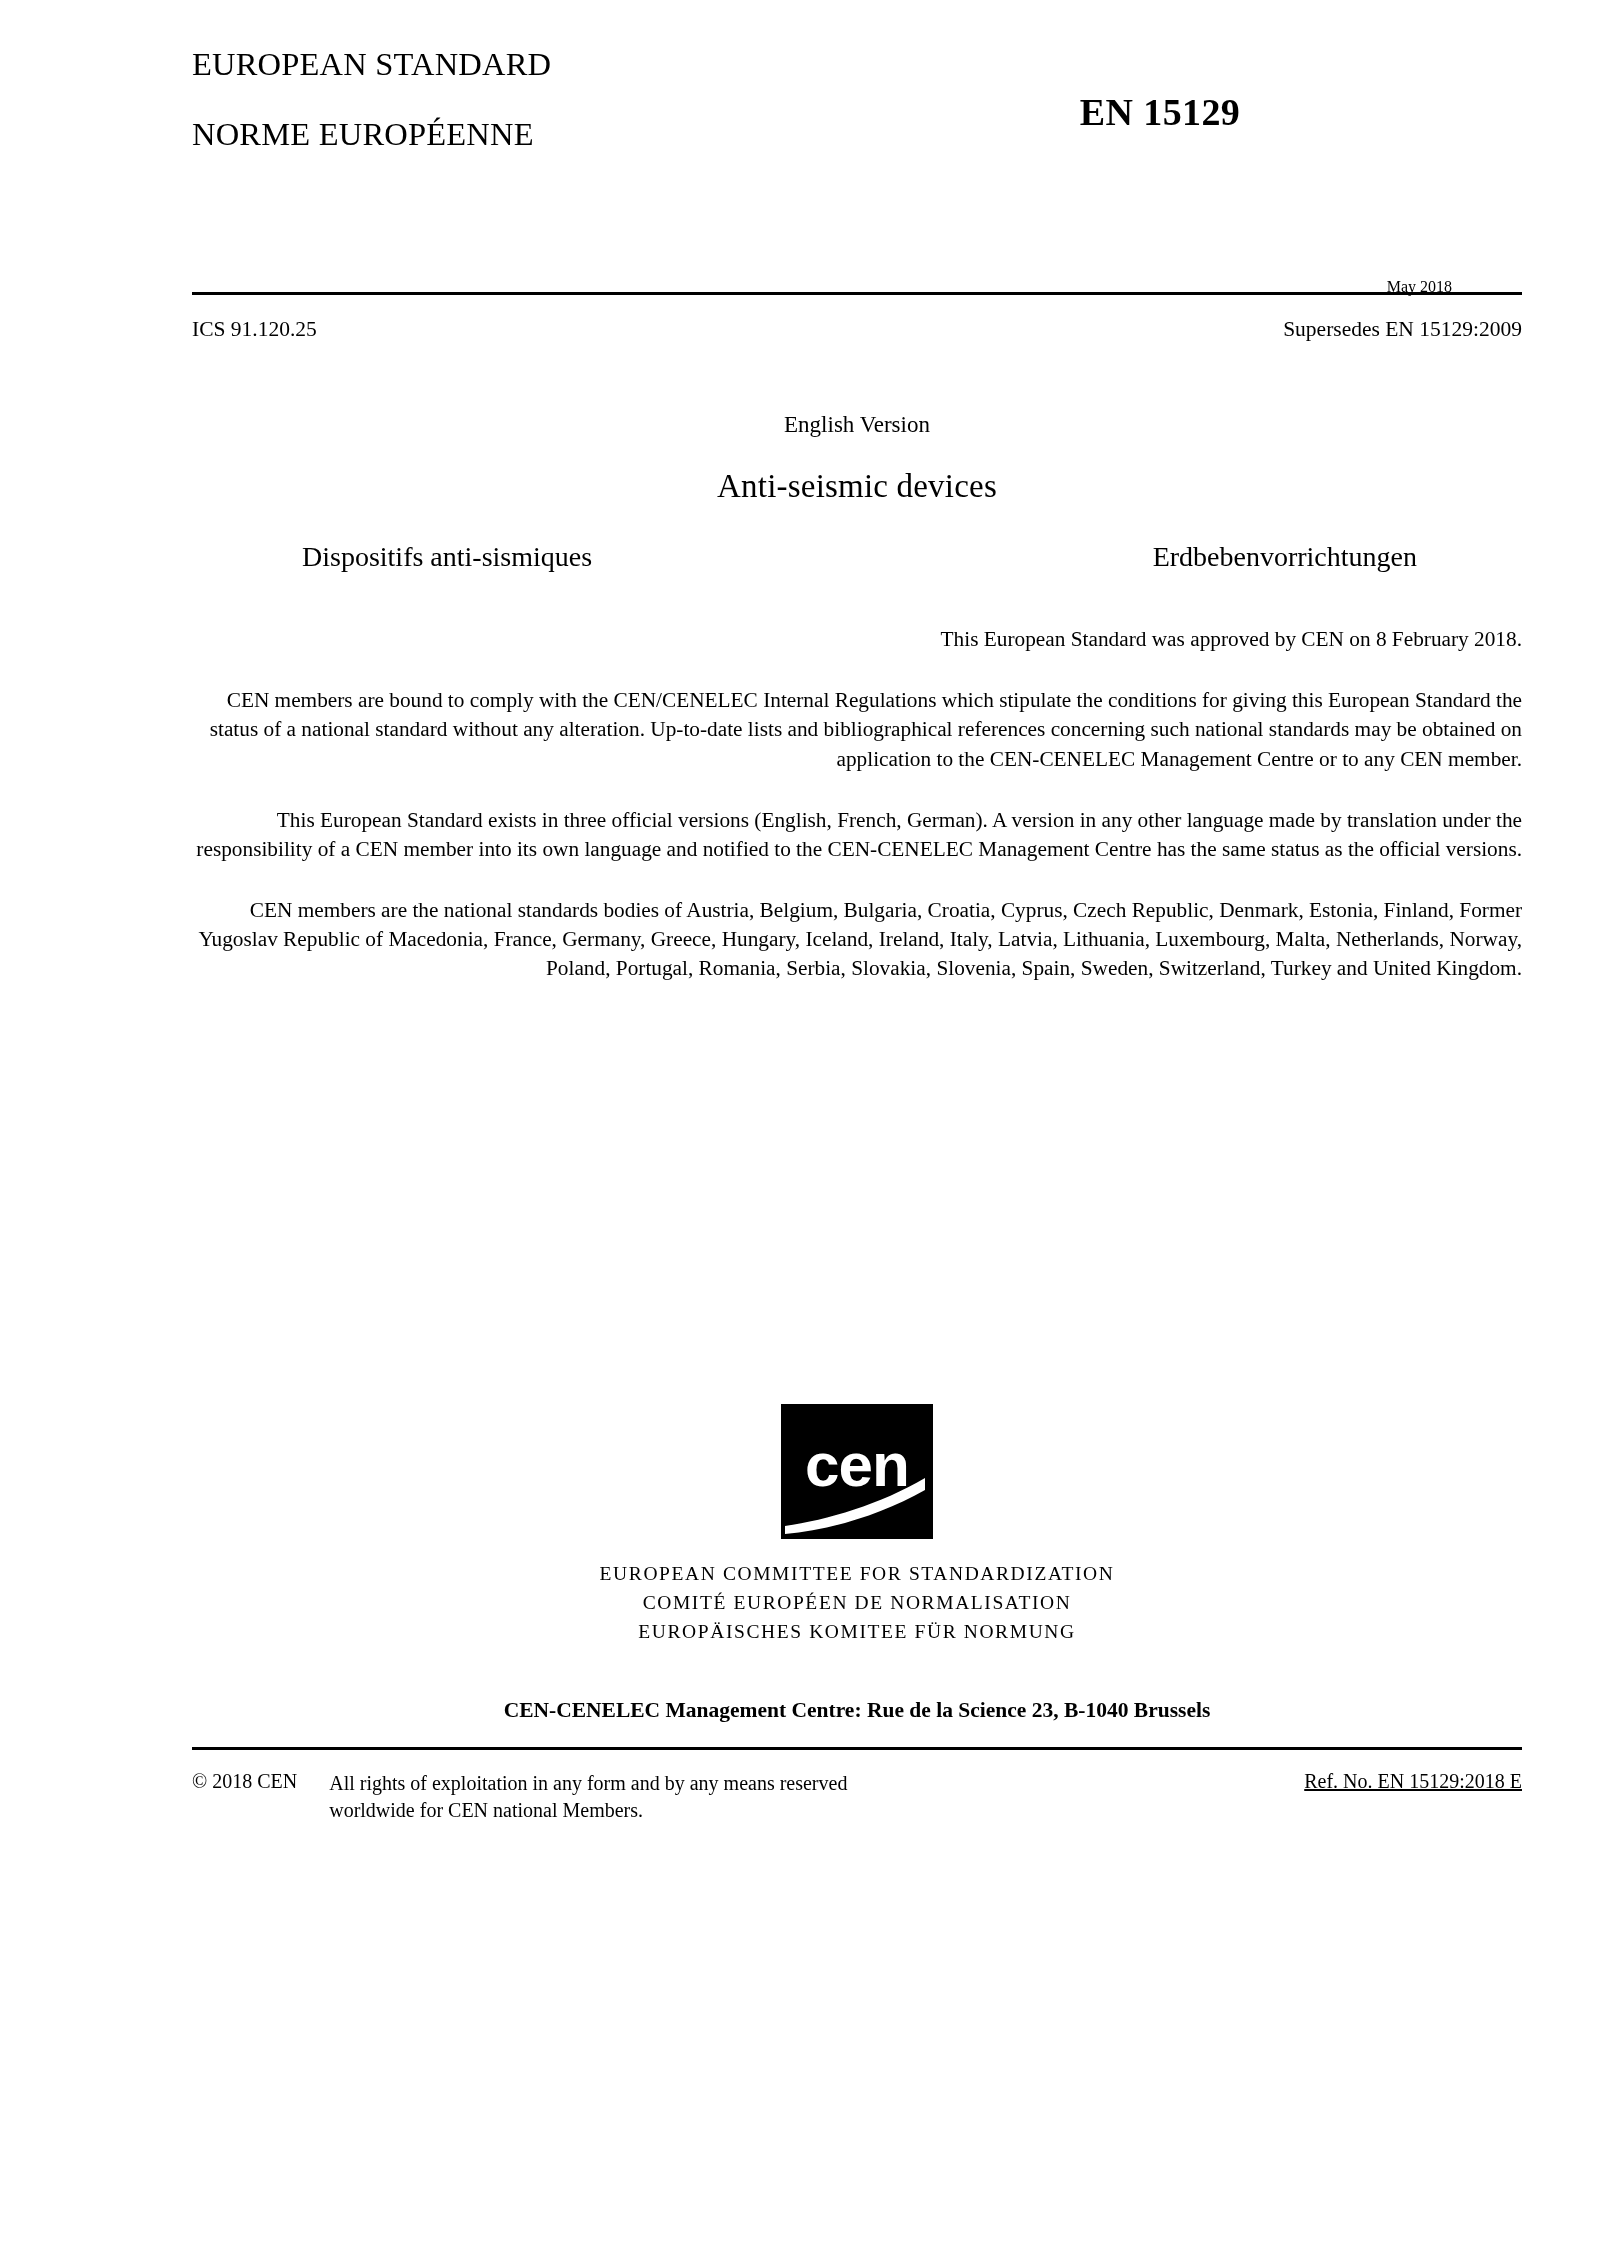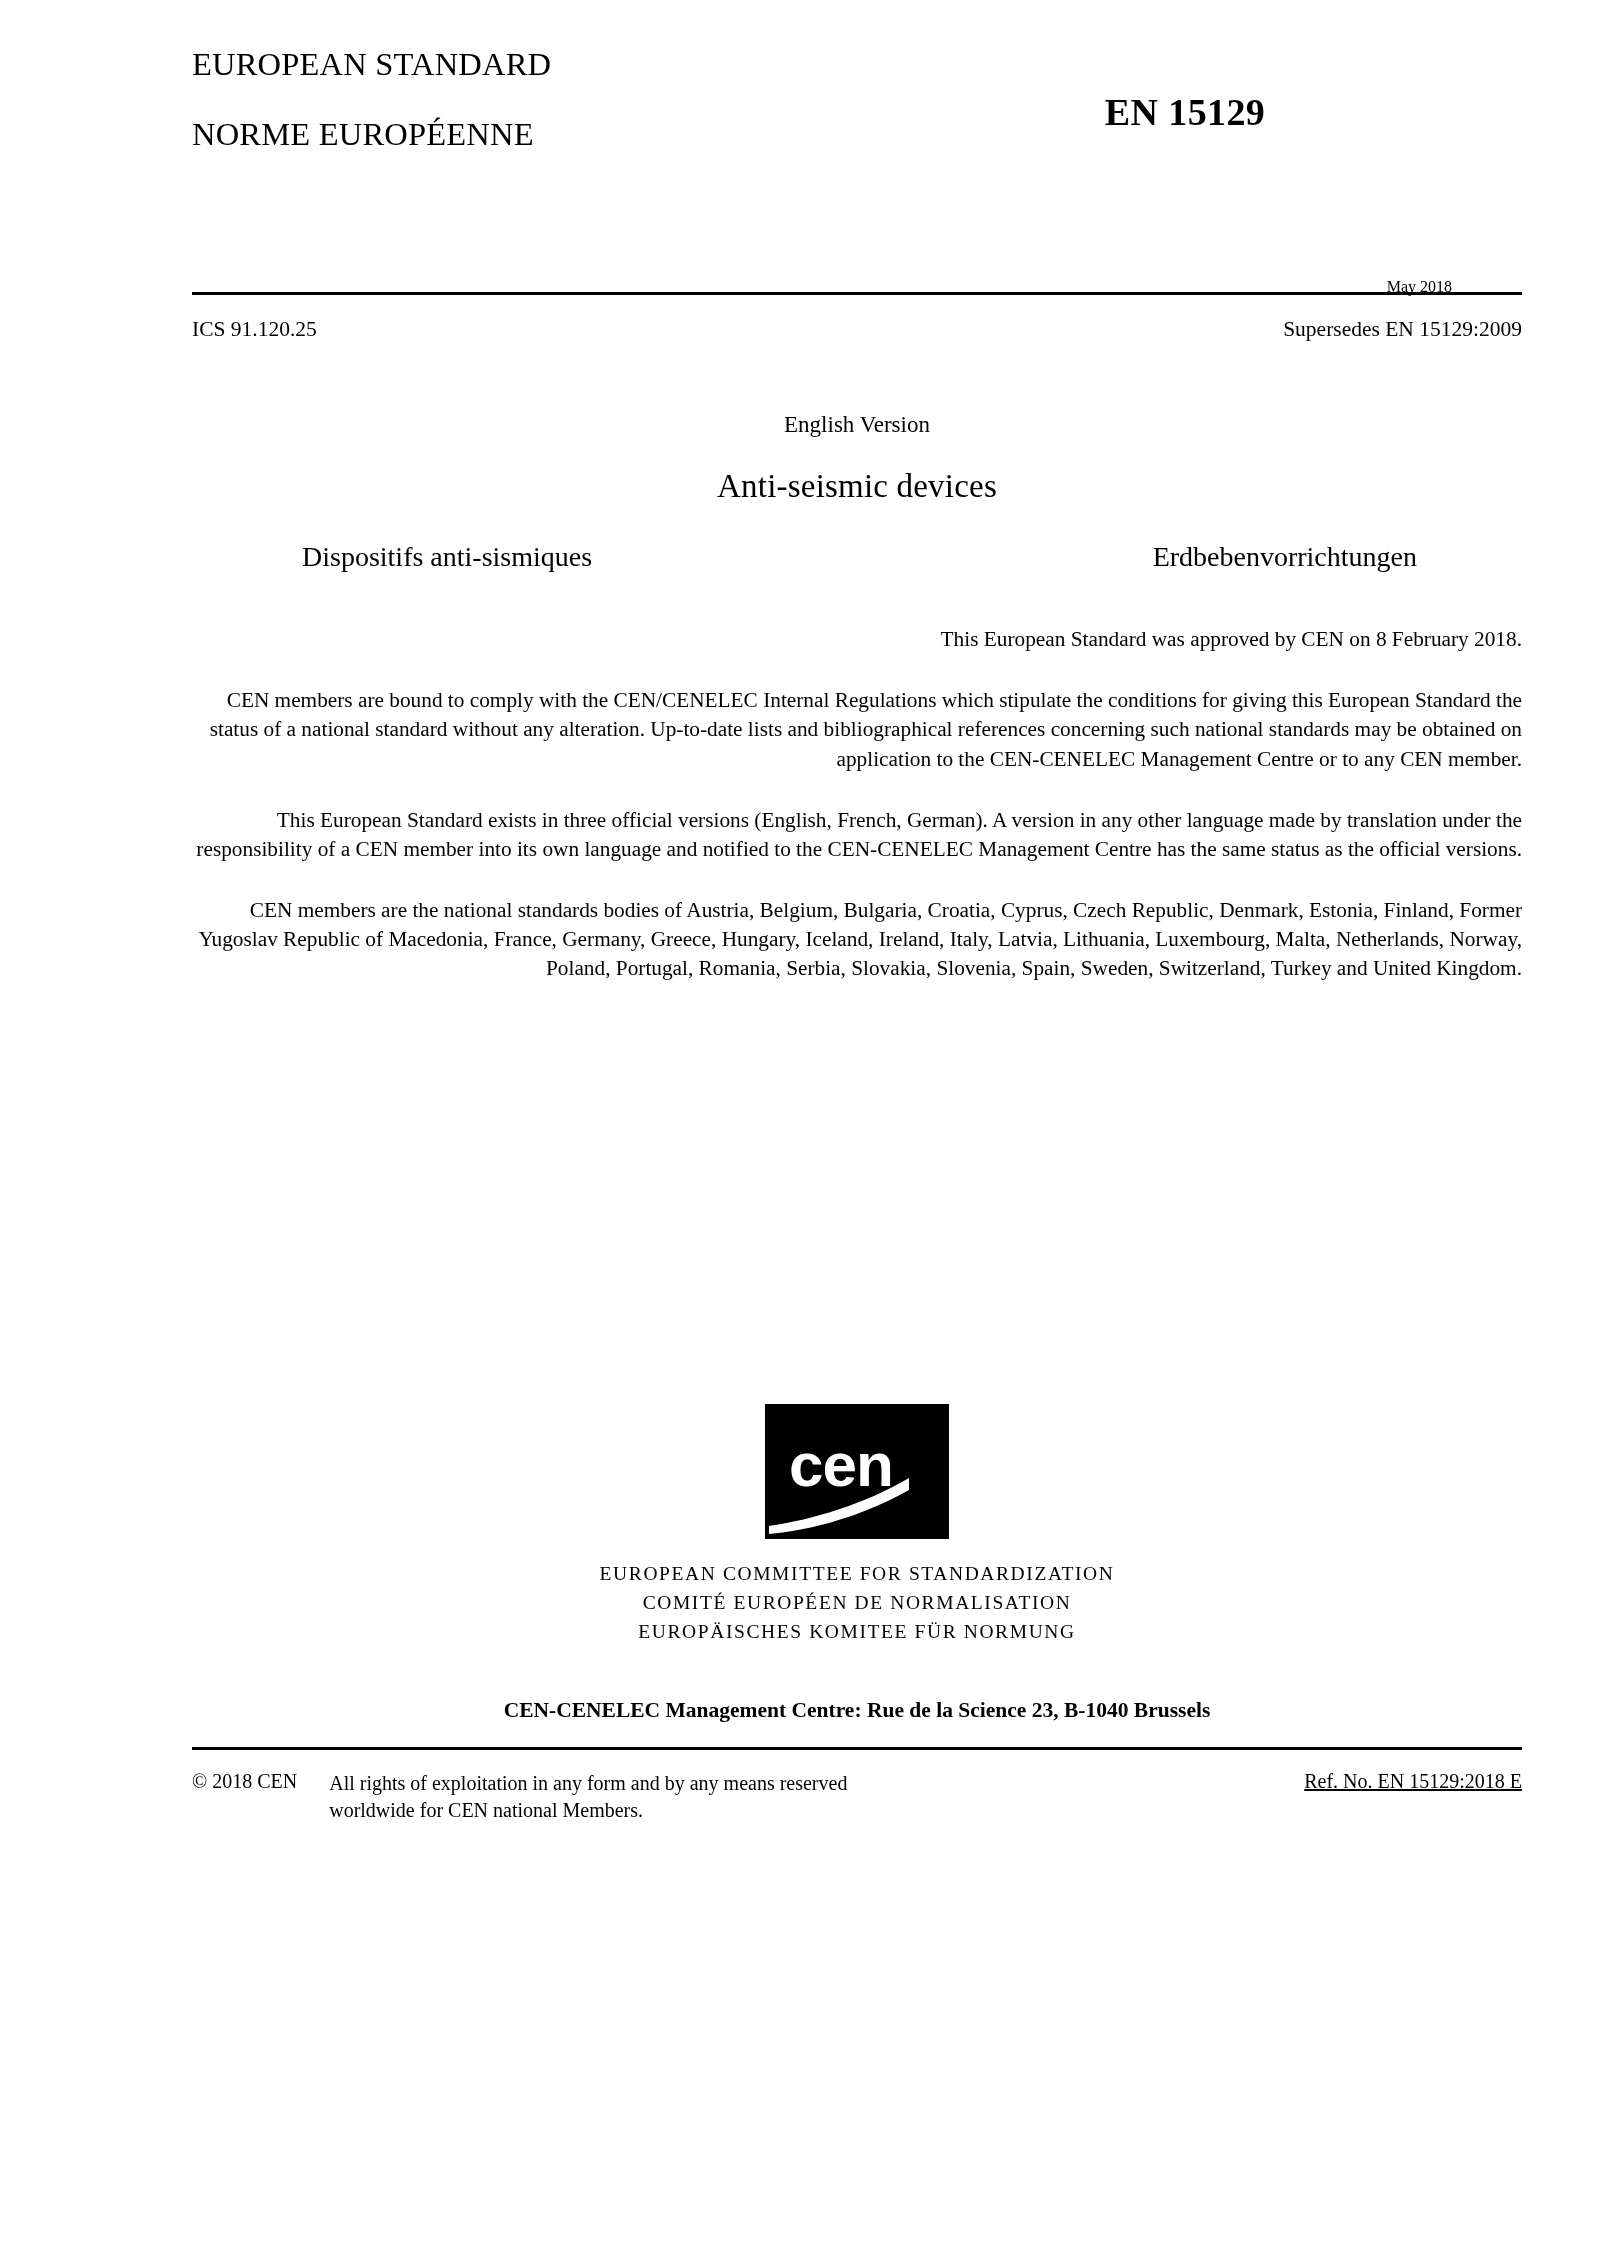--- a/index.html
+++ b/index.html
@@ -37,21 +37,21 @@
   }
   .lang-line {
     font-size: 32.5px;
     letter-spacing: 0.2px;
     line-height: 1.0;
     margin-bottom: 37px;
     white-space: nowrap;
   }
   .std-number {
     position: absolute;
-    left: 693px;
+    left: 668px;
     top: 90px;
     width: 600px;
     text-align: center;
     font-size: 38px;
     font-weight: bold;
     letter-spacing: 0.4px;
   }
   .std-date {
     position: absolute;
     left: 660px;
@@ -101,21 +101,21 @@
     text-align: right;
   }
   .para.first { margin-top: 52px; }
 
   
   .logo-block {
     margin-top: 420px;
     text-align: center;
   }
   .cen-logo {
-    width: 184px;
+    width: 152px;
     height: 135px;
     background: #000;
     display: inline-block;
     position: relative;
     overflow: hidden;
   }
   .cen-logo svg { display: block; }
 
   .org-lines {
     margin-top: 16px;

